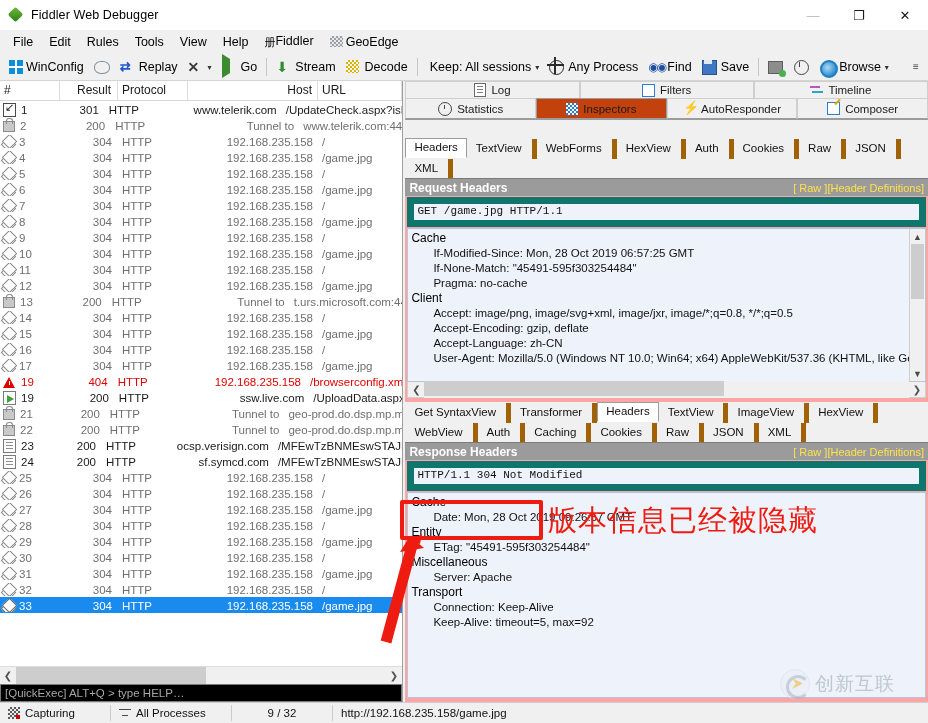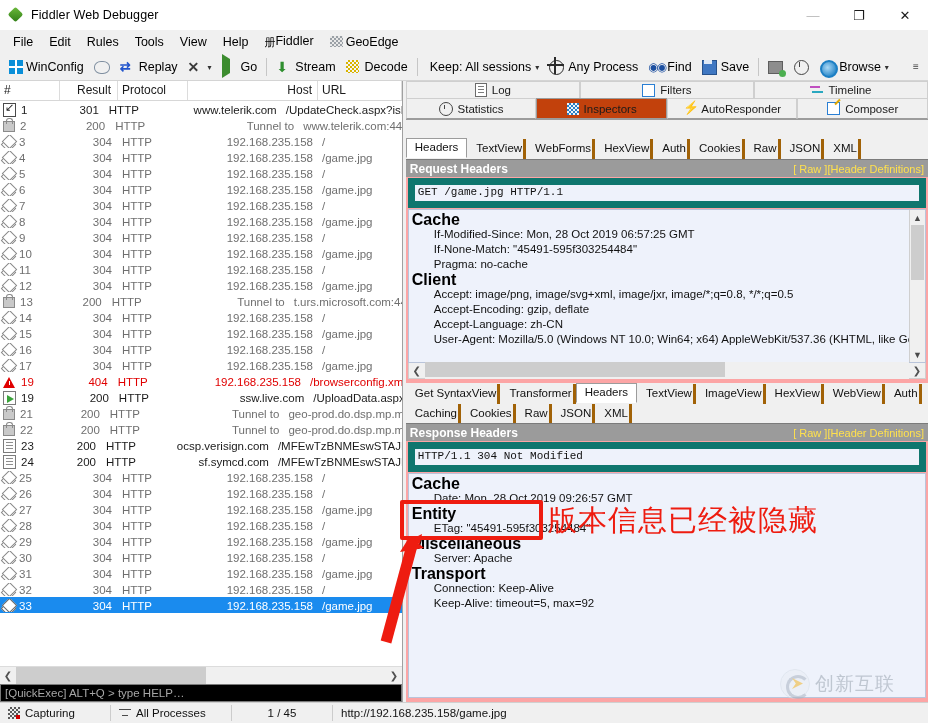--- a/index.html
+++ b/index.html
@@ -413,22 +413,22 @@
     margin-top:18px;
   }
   .subtabs {
     display:flex; flex-wrap:wrap;
     background:#f0f0f0;
     flex:0 0 auto;
     padding-top:1px;
   }
   .subtab {
     font-size:11.5px;
-    padding:2px 1px 3px 9px;
-    border-right:3px solid #a16207;
+    padding:2px 10px 3px 9px;
+    border-right:5px solid #a16207;
     color:#111;
     white-space:nowrap;
     line-height:14px;
   }
   .subtab.active {
     background:#ffffff;
     border:1px solid #9c9c9c;
     border-bottom:1px solid #ffffff;
     padding:1px 8px 3px 8px;
     position:relative; top:-1px;
@@ -468,21 +468,21 @@
   .hdr-list {
     background:#eef2fb;
     border:1px solid #b9c4da;
     margin:0 2px;
     flex:1 1 auto;
     overflow:hidden;
     position:relative;
     min-height:0;
   }
   .hdr-scroll { padding:2px 3px; }
-  .hgroup { font-weight:bold; font-size:16px; color:#000; line-height:15px;}
+  .hgroup { font-weight:normal; font-size:12px; color:#000; line-height:15px;}
   .hitem  { font-size:11.5px; color:#111; line-height:15px; padding-left:22px; white-space:nowrap;}
   .vscroll {
     position:absolute; right:0; top:0; bottom:0; width:15px;
     background:#f0f0f0; border-left:1px solid #cfcfcf;
     display:flex;flex-direction:column;align-items:center;justify-content:space-between;
   }
   .vscroll .vb { width:15px;height:15px;display:flex;align-items:center;justify-content:center;font-size:9px;color:#4a4a4a;}
   .vscroll .vthumb{ position:absolute;top:15px;left:1px;width:13px;height:55px;background:#cdcdcd;}
   .hscroll-in {
     height:15px; background:#f0f0f0; display:flex; align-items:center;
@@ -1138,21 +1138,21 @@
     <div class="sb-cell" style="width:110px;">
       <span class="ico-cap"></span>
       <span>Capturing</span>
     </div>
     <div class="sb-sep"></div>
     <div class="sb-cell" style="width:120px;">
       <span class="ico-proc"></span>
       <span>All Processes</span>
     </div>
     <div class="sb-sep"></div>
-    <div class="sb-cell" style="width:100px;justify-content:center;">1 / 45</div>
+    <div class="sb-cell" style="width:100px;justify-content:center;">9 / 32</div>
     <div class="sb-sep"></div>
     <div class="sb-cell">http://192.168.235.158/game.jpg</div>
   </div>
 
   <div class="annot annot-box"></div>
   <div class="annot annot-text">版本信息已经被隐藏</div>
   <svg class="annot annot-arrow" viewBox="0 0 60 125">
     <path d="M52 4 L50 14 L40 10 Z" fill="#ee1c10"></path>
     <path d="M44 8 L16 112" stroke="#ee1c10" stroke-width="11" stroke-linecap="butt" fill="none"></path>
     <path d="M40 6 L54 18 L30 22 Z" fill="#ee1c10"></path>

